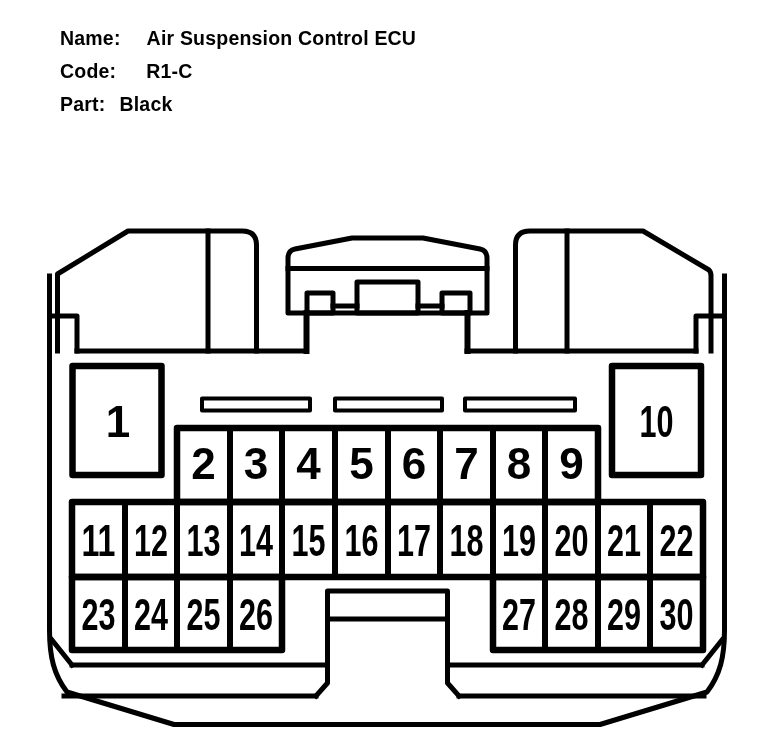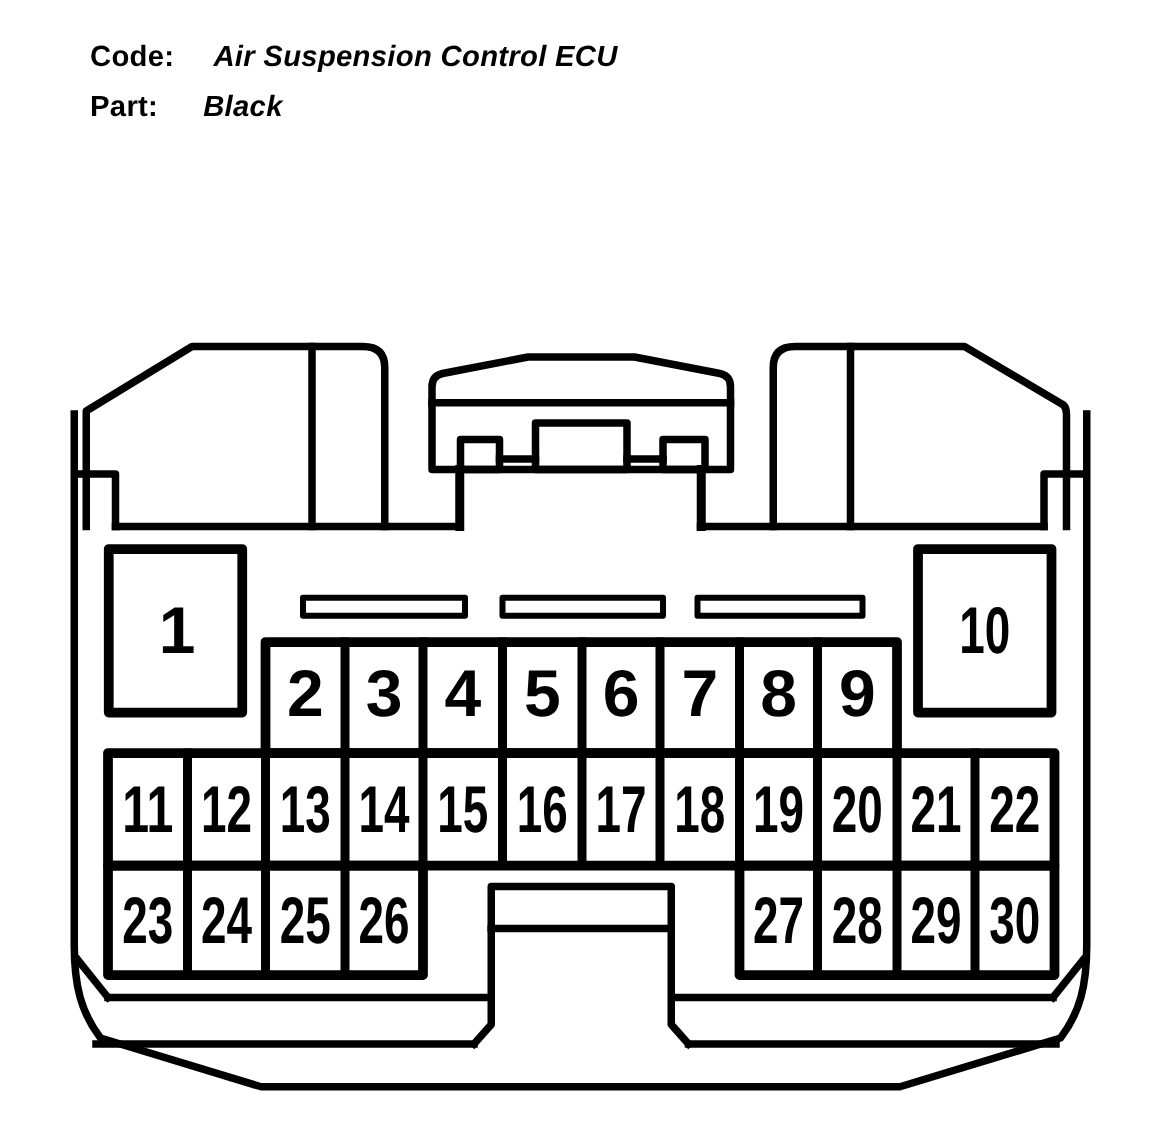--- a/index.html
+++ b/index.html
@@ -1,37 +1,40 @@
 <!DOCTYPE html>
 <html><head>
 <meta charset="utf-8">
 <style>
   html,body{margin:0;padding:0;background:#ffffff;}
   body{width:768px;height:748px;position:relative;overflow:hidden;
        font-family:"Liberation Sans",sans-serif;color:#000;}
   .info-block{position:absolute;left:60px;top:22px;font-weight:bold;
               font-size:19.5px;line-height:33px;letter-spacing:.2px;white-space:nowrap;}
   .info-line{display:block;}
-  .info-line .val{display:inline-block;font-style:italic;}
+  .info-line .val{display:inline-block;}
   .info-line:nth-child(1) .val{margin-left:26px;}
   .info-line:nth-child(2) .val{margin-left:30px;}
   .info-line:nth-child(3) .val{margin-left:14px;}
   .info-line:nth-child(4) .val{margin-left:68px;}
   svg.diagram{position:absolute;left:0;top:0;}
   .ln{stroke:#000000;fill:none;stroke-linejoin:round;stroke-linecap:square;}
   .sw4{stroke-width:4;} .sw5{stroke-width:5;} .sw6{stroke-width:6;} .sw65{stroke-width:6.5;}
   text.pn{font-family:"Liberation Sans",sans-serif;font-weight:bold;font-size:44px;
           fill:#000000;text-anchor:middle;dominant-baseline:central;}
 </style>
 </head>
 <body>
 
 <div class="info-block">
   <div class="info-line">
-    <span class="lbl">Code:</span><span class="val">Air Suspension Control ECU</span>
+    <span class="lbl">Name:</span><span class="val">Air Suspension Control ECU</span>
+  </div>
+  <div class="info-line">
+    <span class="lbl">Code:</span><span class="val">R1-C</span>
   </div>
   <div class="info-line">
     <span class="lbl">Part:</span><span class="val">Black</span>
   </div>
 </div>
 
 <svg class="diagram" width="768" height="748" viewBox="0 0 768 748" xmlns="http://www.w3.org/2000/svg">
 
   <path class="ln sw5" d="M49.5,276 V630 C49.5,657 54,675 67,692 L174,724.5 H600 L707,692 C720,675 724.5,657 724.5,630 V276"></path>
   <path class="ln sw5" d="M77,351 H306 M467,351 H696"></path>

